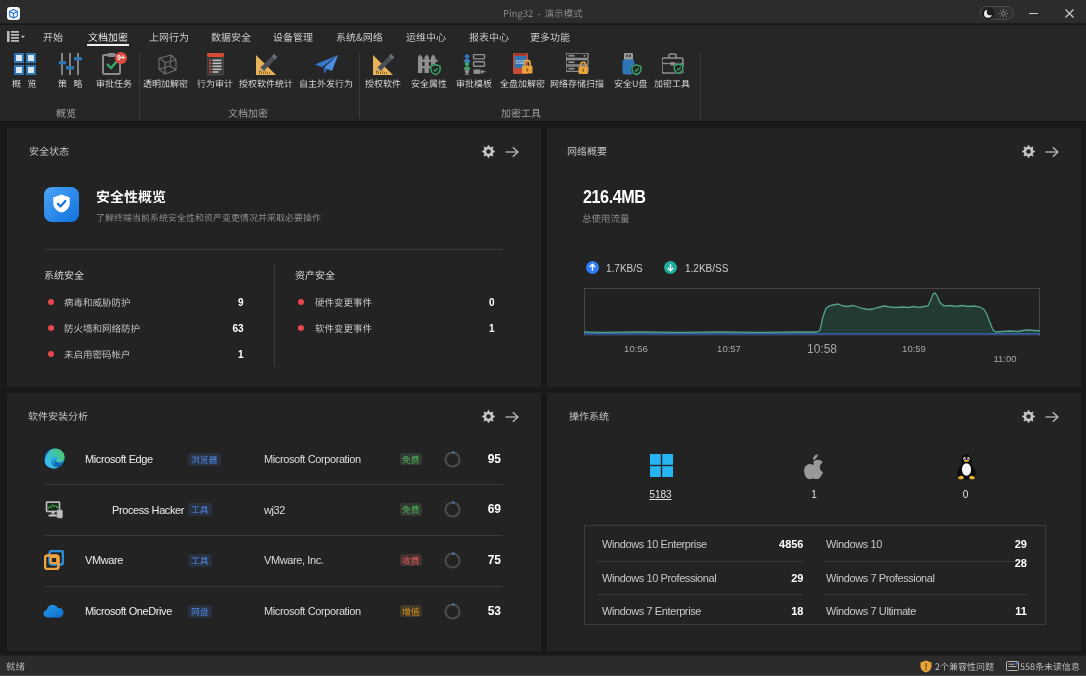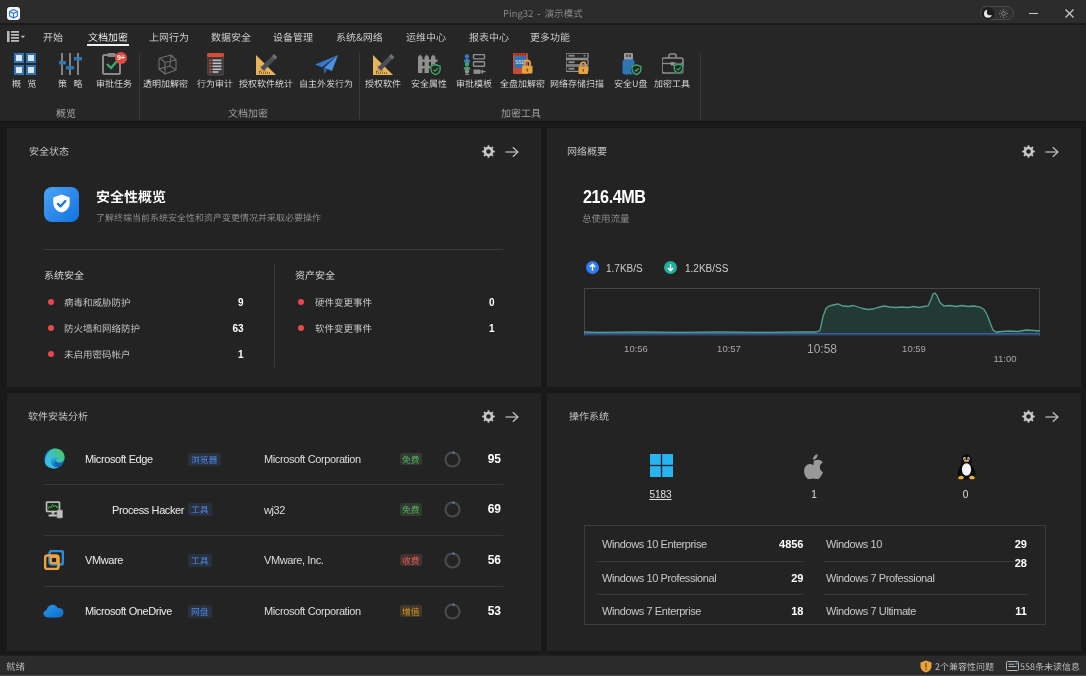--- a/index.html
+++ b/index.html
@@ -595,21 +595,21 @@
     <div style="position:absolute;left:400px;top:553.8px;width:22px;height:12.5px;border-radius:2.5px;background:#443130"></div>
     <div style="position:absolute;left:401.5px;top:554.8px">
       <svg width="19" height="12" viewBox="0 -9 19 12" style="display:block">
         <path d="M5.2 -5.1H7.1C6.9 -3.9 6.6 -3.0 6.2 -2.2C5.7 -3.0 5.4 -3.9 5.1 -4.9ZM5.1 -7.4C4.8 -5.9 4.4 -4.4 3.6 -3.5C3.7 -3.4 4.0 -3.1 4.1 -3.0C4.3 -3.3 4.6 -3.7 4.8 -4.1C5.1 -3.2 5.4 -2.3 5.8 -1.6C5.3 -0.8 4.6 -0.3 3.7 0.2C3.9 0.3 4.1 0.6 4.2 0.7C5.0 0.3 5.7 -0.3 6.2 -1.0C6.7 -0.3 7.3 0.3 8.0 0.7C8.1 0.5 8.3 0.3 8.5 0.1C7.7 -0.2 7.1 -0.8 6.6 -1.6C7.1 -2.5 7.5 -3.7 7.8 -5.1H8.4V-5.7H5.4C5.5 -6.2 5.7 -6.7 5.8 -7.3ZM0.8 -0.9C1.0 -1.0 1.2 -1.1 2.9 -1.7V0.7H3.5V-7.3H2.9V-2.4L1.5 -1.9V-6.4H0.8V-2.1C0.8 -1.7 0.7 -1.6 0.5 -1.5C0.6 -1.3 0.8 -1.0 0.8 -0.9Z M13.0 -2.1C12.7 -0.7 11.9 -0.1 9.2 0.1C9.3 0.3 9.4 0.5 9.5 0.7C12.4 0.4 13.3 -0.4 13.6 -2.1ZM13.4 -0.5C14.5 -0.2 16.0 0.3 16.7 0.7L17.1 0.2C16.3 -0.2 14.8 -0.7 13.7 -1.0ZM11.9 -5.2C11.9 -5.0 11.9 -4.8 11.8 -4.6H10.5L10.6 -5.2ZM12.5 -5.2H13.9V-4.6H12.4C12.5 -4.8 12.5 -5.0 12.5 -5.2ZM10.1 -5.7C10.0 -5.2 9.9 -4.5 9.8 -4.1H11.4C11.1 -3.7 10.4 -3.4 9.3 -3.1C9.4 -3.0 9.6 -2.8 9.6 -2.6C9.9 -2.7 10.2 -2.8 10.4 -2.8V-0.5H11.1V-2.4H15.4V-0.6H16.0V-3.0H10.8C11.5 -3.3 12.0 -3.7 12.2 -4.1H13.9V-3.2H14.6V-4.1H16.3C16.3 -3.9 16.3 -3.7 16.2 -3.7C16.2 -3.6 16.1 -3.6 16.0 -3.6C15.9 -3.6 15.7 -3.6 15.4 -3.7C15.5 -3.5 15.5 -3.3 15.5 -3.2C15.8 -3.2 16.2 -3.2 16.3 -3.2C16.5 -3.2 16.6 -3.3 16.7 -3.4C16.9 -3.5 16.9 -3.8 17.0 -4.4C17.0 -4.5 17.0 -4.6 17.0 -4.6H14.6V-5.2H16.5V-6.8H14.6V-7.4H13.9V-6.8H12.5V-7.4H11.9V-6.8H9.8V-6.3H11.9V-5.7L10.3 -5.7ZM12.5 -6.3H13.9V-5.7H12.5ZM14.6 -6.3H15.9V-5.7H14.6Z" fill="#dd6059"></path>
       </svg>
     </div>
     <svg style="position:absolute;left:443.5px;top:551.5px" width="17" height="17" viewBox="0 0 17 17">
       <circle cx="8.5" cy="8.5" r="7" fill="none" stroke="#4a4a4a" stroke-width="2.2"></circle>
       <path d="M8.5 1.5 A7 7 0 0 1 10.2 1.7" fill="none" stroke="#4a90e2" stroke-width="2.2"></path>
     </svg>
-    <div style="position:absolute;font-size:12.0px;font-weight:700;color:#ffffff;white-space:nowrap;line-height:13.8px;right:585.0px;top:553.6px;">56</div>
+    <div style="position:absolute;font-size:12.0px;font-weight:700;color:#ffffff;white-space:nowrap;line-height:13.8px;right:585.0px;top:553.6px;">75</div>
     <div style="position:absolute;left:44.0px;top:585.5px;width:459.0px;height:1.0px;background:#383838"></div>
     <svg style="position:absolute;left:43px;top:604px" width="21" height="14" viewBox="0 0 21 14">
       <defs>
         <linearGradient id="od" x1="0" y1="0" x2="1" y2="1">
           <stop offset="0" stop-color="#259ae9"></stop>
           <stop offset="1" stop-color="#0f6ccc"></stop>
         </linearGradient>
       </defs>
       <path d="M13.2 13.5 L5 13.5 C2.2 13.5 0.5 11.7 0.5 9.6 C0.5 7.7 1.8 6.2 3.8 5.9 C4.3 3 6.7 0.8 9.6 0.8 C12 0.8 14 2.2 15 4.2 C15.3 4.1 15.8 4 16.2 4 C18.6 4 20.5 5.9 20.5 8.3 C20.5 10.7 18.6 13.5 16.2 13.5 Z" fill="url(#od)"></path>
     </svg>

